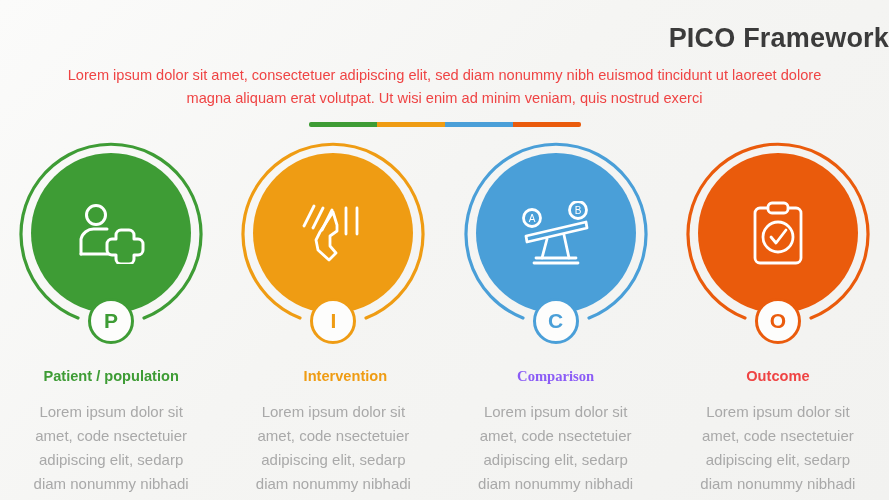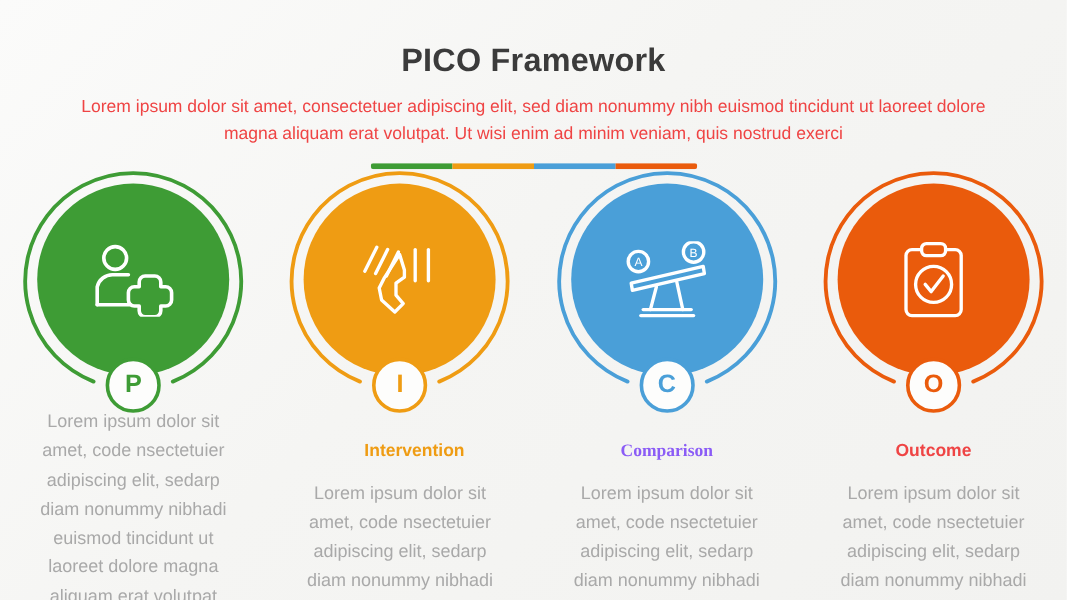--- a/index.html
+++ b/index.html
@@ -24,22 +24,23 @@
   
   .header {
     padding-top: 22px;
     text-align: center;
   }
   .title {
     font-size: 27px;
     font-weight: bold;
     color: #3b3b3b;
     letter-spacing: 0.2px;
-    margin: 12px;
+    margin: 0;
     line-height: 1.2;
+    text-align: right;
   }
   .subtitle {
     margin: 10px auto 0;
     width: 770px;
     font-size: 14.6px;
     line-height: 1.52;
     color: #ef4444;
     font-weight: normal;
   }
 
@@ -167,20 +168,21 @@
             <circle cx="20" cy="13" r="9.5" fill="none" stroke="#ffffff" stroke-width="3"></circle>
             <path d="M 5 52 L 5 37 A 13 13 0 0 1 18 27 L 31 27" fill="none" stroke="#ffffff" stroke-width="3" stroke-linecap="round" stroke-linejoin="round"></path>
             <path d="M 5 52 L 33 52" fill="none" stroke="#ffffff" stroke-width="3" stroke-linecap="round"></path>
             <path d="M 45 28 L 53 28 A 5 5 0 0 1 58 33 L 58 37 L 62 37 A 5 5 0 0 1 67 42 L 67 48 A 5 5 0 0 1 62 53 L 58 53 L 58 57 A 5 5 0 0 1 53 62 L 45 62 A 5 5 0 0 1 40 57 L 40 53 L 36 53 A 5 5 0 0 1 31 48 L 31 42 A 5 5 0 0 1 36 37 L 40 37 L 40 33 A 5 5 0 0 1 45 28 Z" fill="none" stroke="#ffffff" stroke-width="3" stroke-linejoin="round"></path>
           </svg>
         </div>
         <div class="badge" style="border:3px solid #3e9c35; color:#3e9c35;">
           <span>P</span>
         </div>
       </div>
+      <div class="col-title" style="color:#3e9c35;">Patient / population</div>
       <div class="col-body">Lorem ipsum dolor sit amet, code nsectetuier adipiscing elit, sedarp diam nonummy nibhadi euismod tincidunt ut laoreet dolore magna aliquam erat volutpat</div>
     </div>
 
     <div class="col">
       <div class="circle-wrap">
         <div class="outer-ring">
           <svg viewBox="0 0 186 186">
             <path d="M 60 178 A 90 90 0 1 1 126 178" fill="none" stroke="#ef9c13" stroke-width="3.2" stroke-linecap="round"></path>
           </svg>
         </div>

